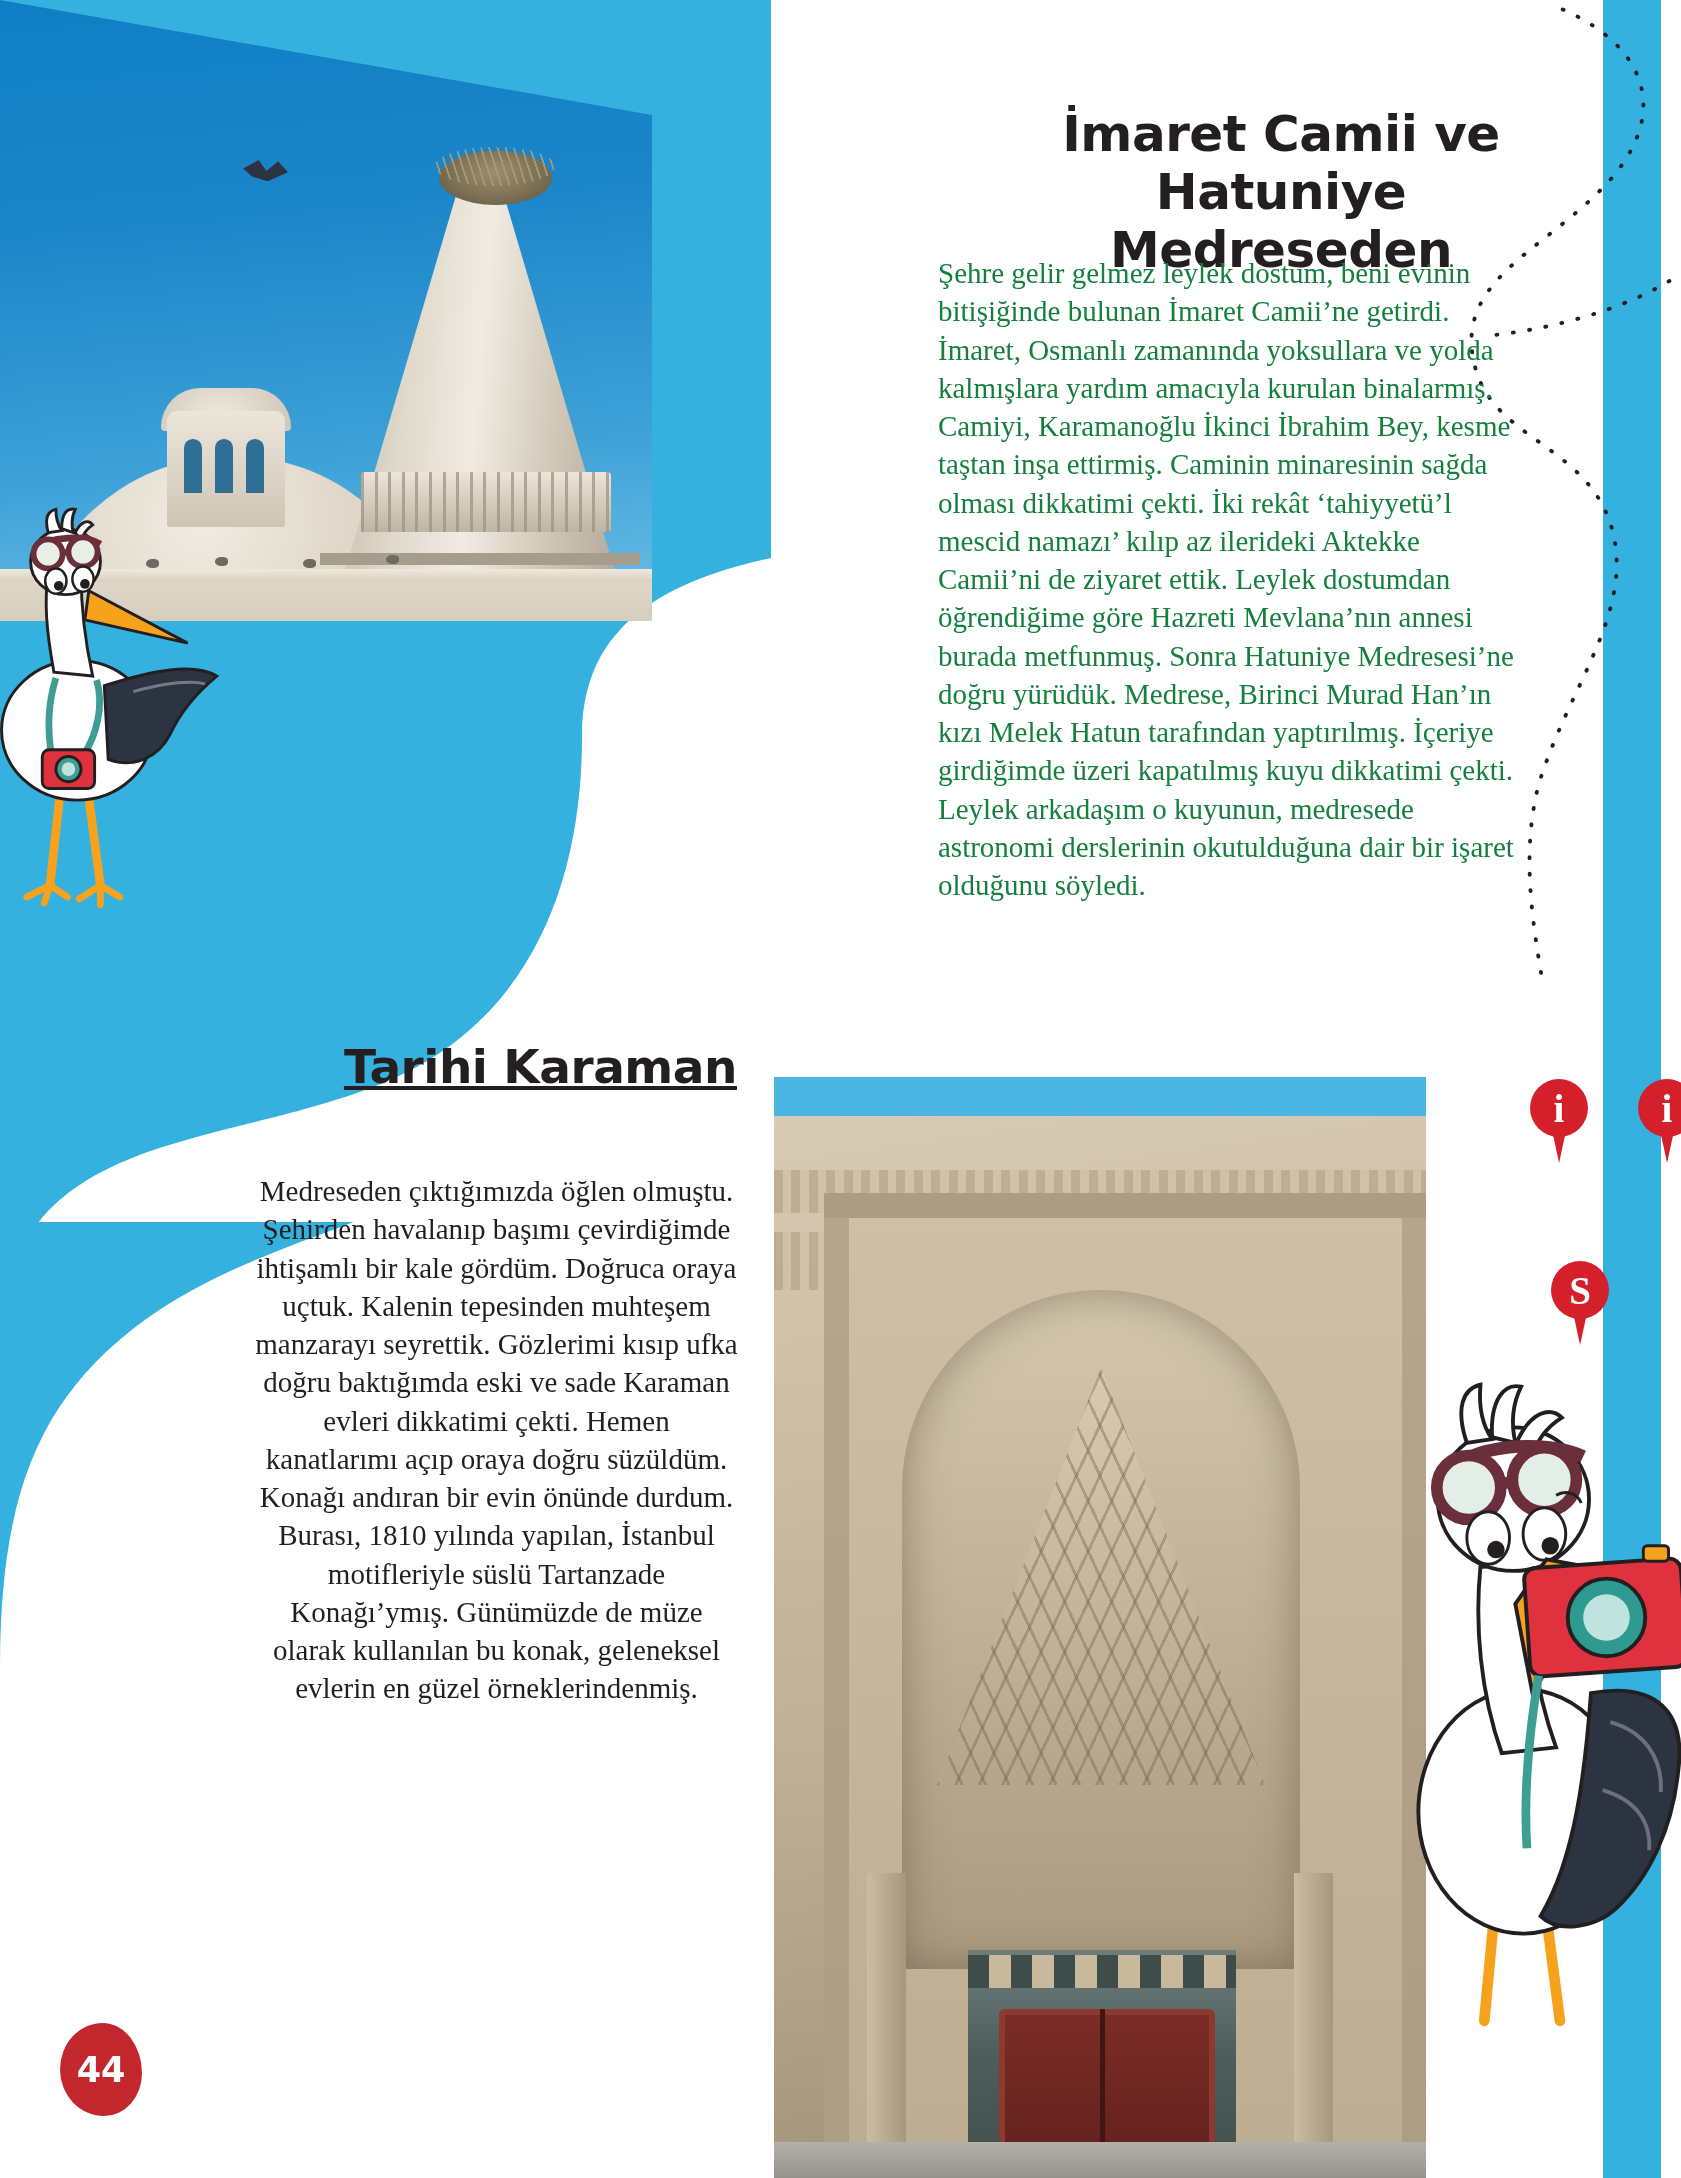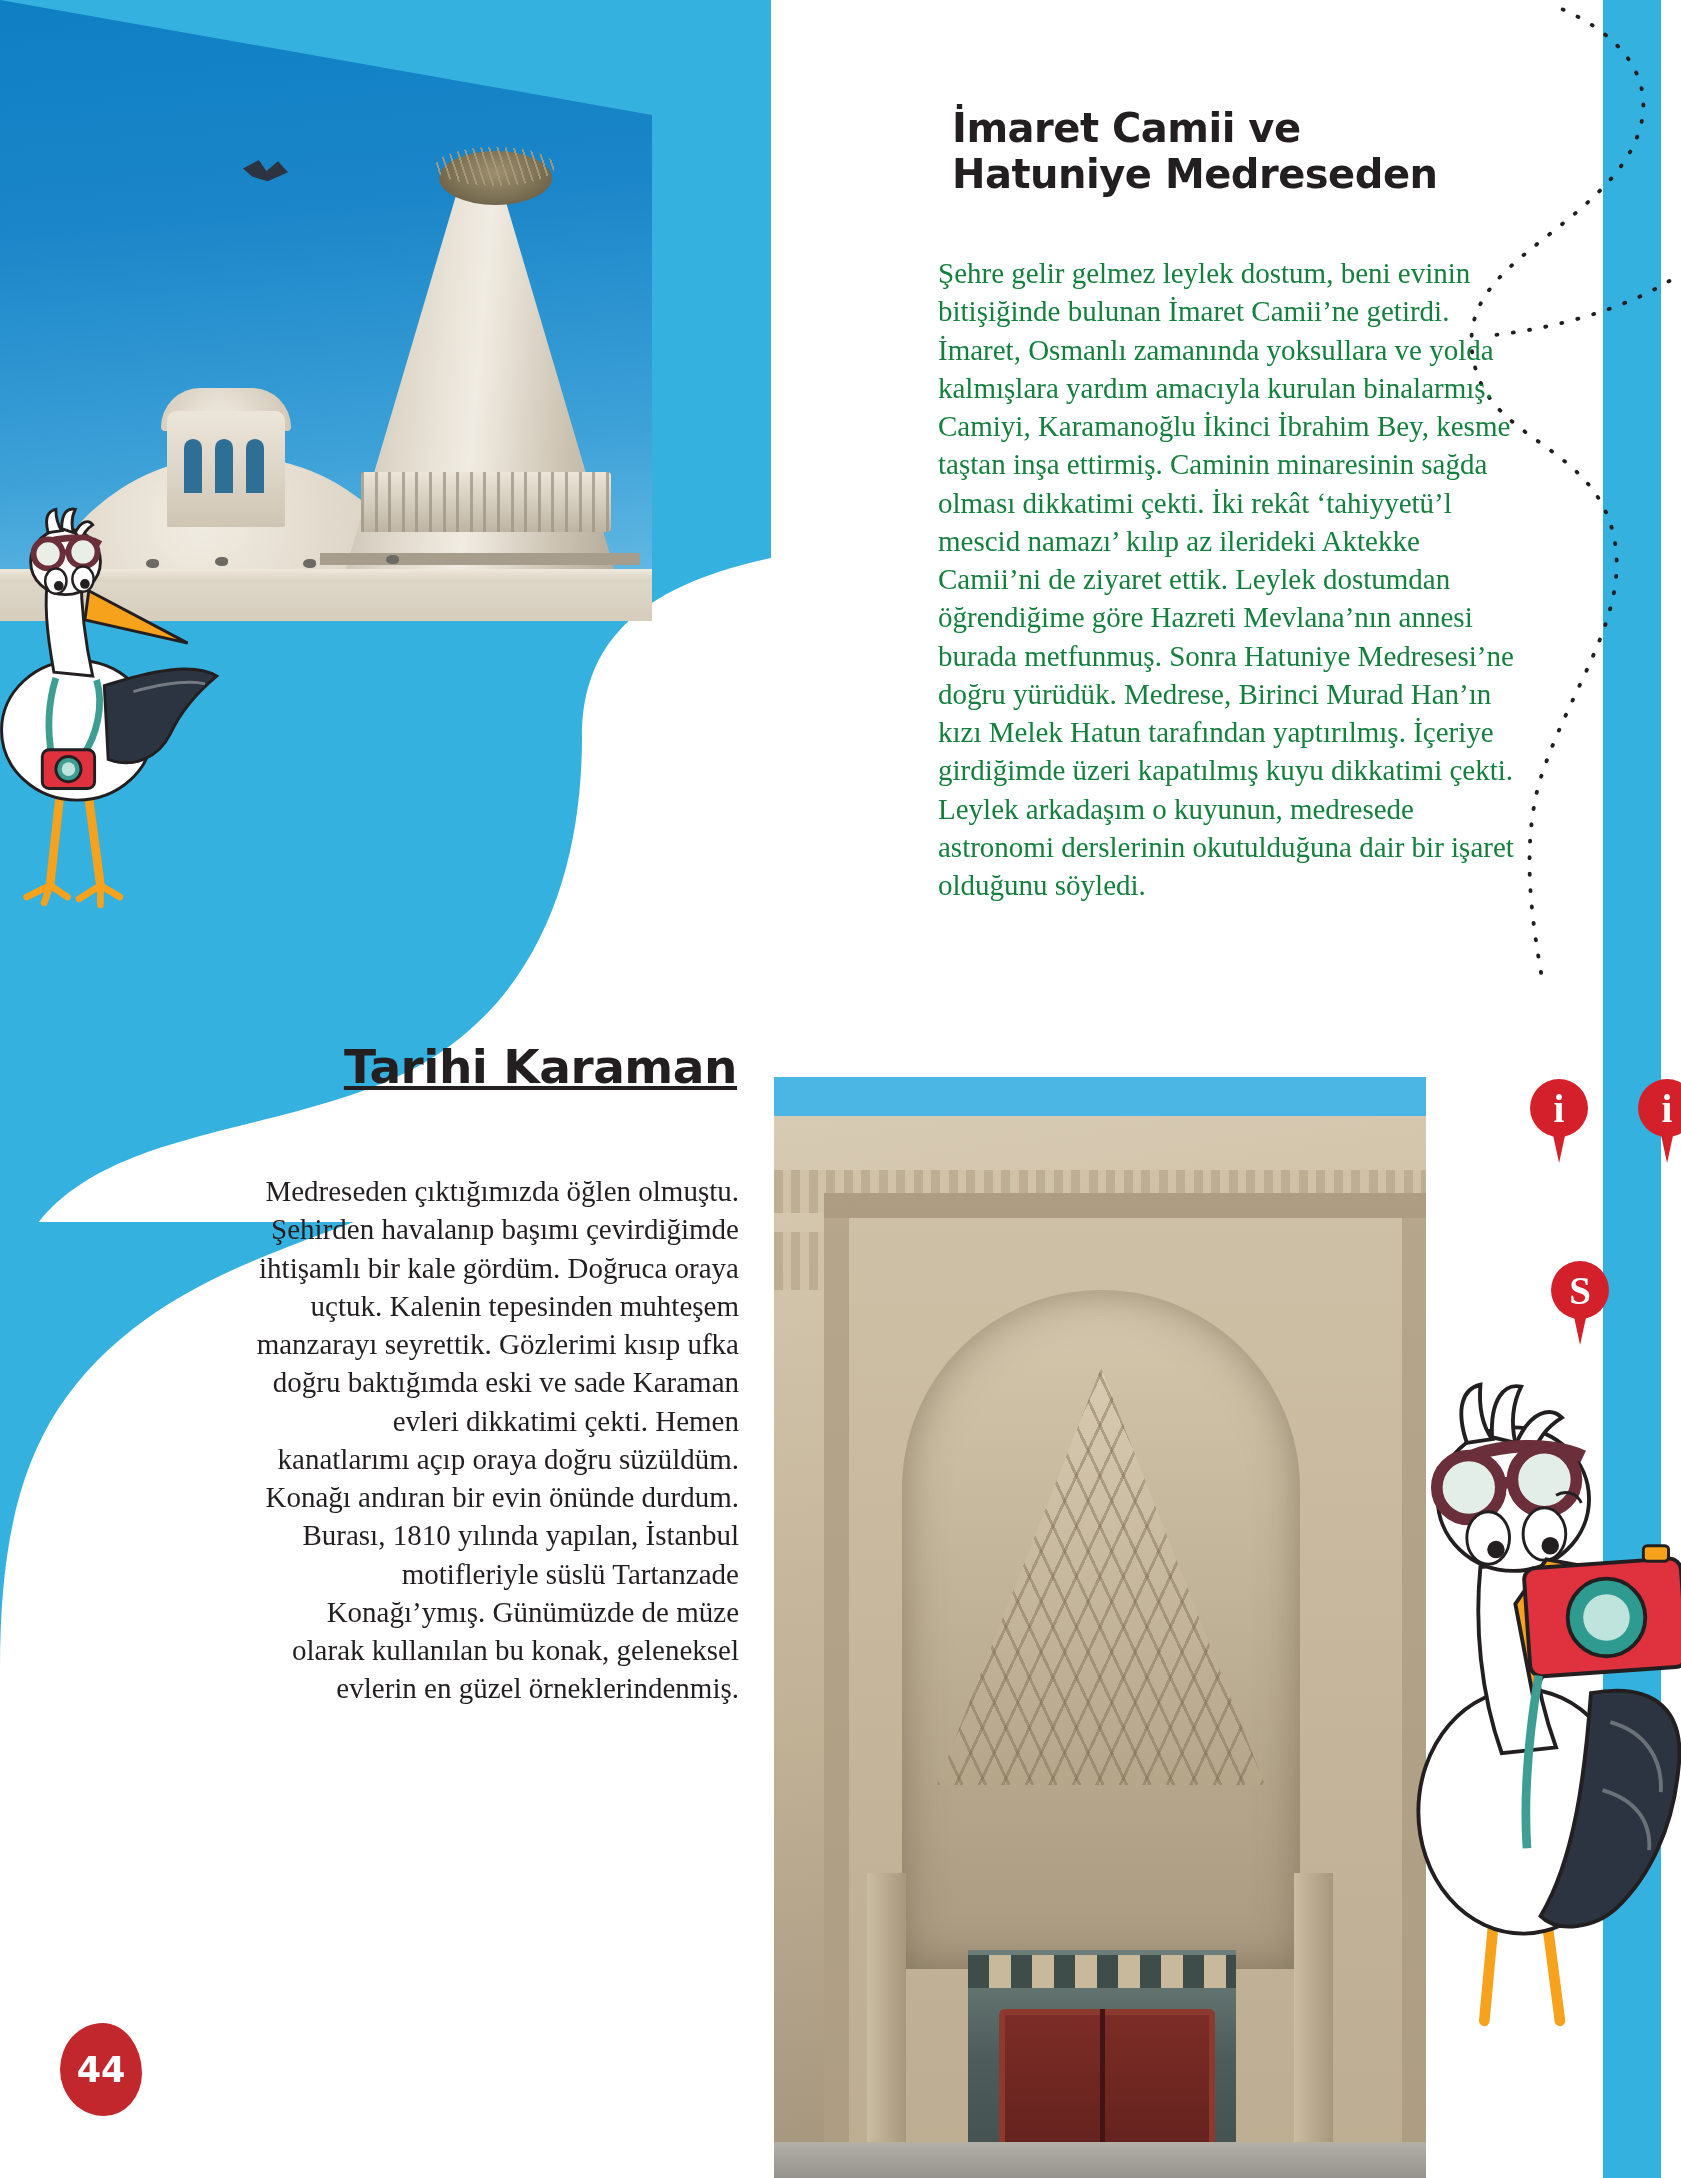--- a/index.html
+++ b/index.html
@@ -190,36 +190,36 @@
   #pin-s{left:1551px;top:1261px;}
 
   
   .title{
     font-family:"DejaVu Sans", sans-serif;
     font-weight:bold;
     color:#231f20;
     letter-spacing:-0.5px;
   }
   #title1{
-    position:absolute;left:952px;top:105px;width:582px;
-    font-size:40px;line-height:1.16;
+    position:absolute;left:990px;top:105px;width:582px;
+    font-size:50px;line-height:1.16;text-align:center;
   }
   #body1{
     position:absolute;left:938px;top:254px;width:592px;
     font-size:29px;line-height:1.32;color:#15803d;
     text-align:left;
   }
   #title2{
     position:absolute;left:262px;top:1040px;width:475px;
     font-size:47px;line-height:1.14;text-align:right;text-decoration:underline;
   }
   #body2{
     position:absolute;left:254px;top:1172px;width:485px;
     font-size:29px;line-height:1.32;color:#231f20;
-    text-align:right;
+    text-align:center;
   }
 
   
   #page-badge{
     position:absolute;left:60px;top:2023px;width:82px;height:93px;text-align:right;
   }
   #page-badge .blob{
     position:absolute;inset:0;background:#c1272d;
     border-radius:52% 48% 46% 54% / 50% 54% 46% 50%;
   }

